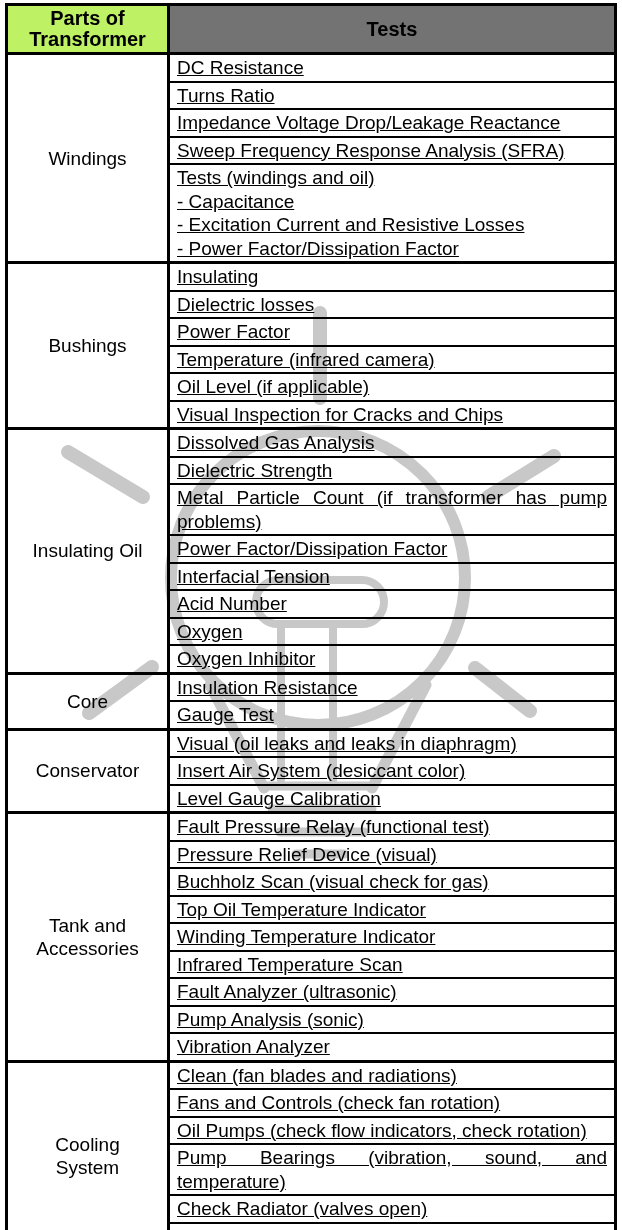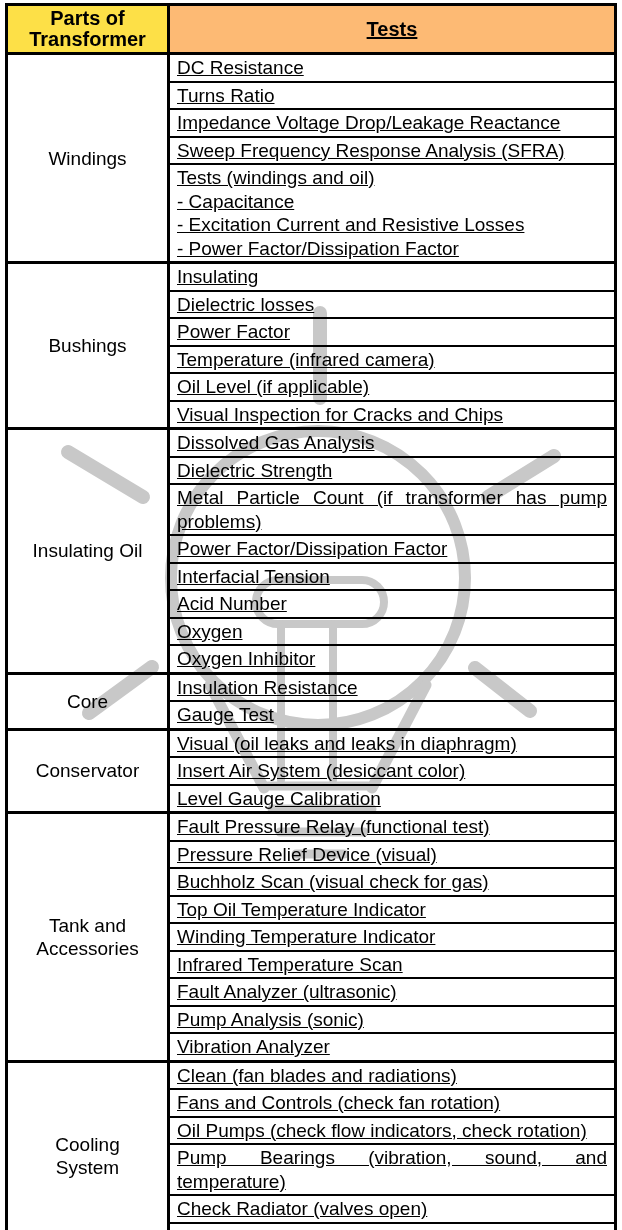--- a/index.html
+++ b/index.html
@@ -81,23 +81,23 @@
   <line x1="296" y1="854" x2="344" y2="854" stroke-width="9"></line>
 </svg>
 
 <table class="main">
   <colgroup>
     <col class="part-col">
     <col>
   </colgroup>
   <thead>
     <tr>
-      <th style="background: #fde047;">Parts of
+      <th style="background: #bef264;">Parts of
 Transformer</th>
-      <th style="background: #fdba74; text-decoration: underline;">Tests</th>
+      <th style="background: #737373;">Tests</th>
     </tr>
   </thead>
   <tbody>
       <tr class="section-start">
         <td class="part" rowspan="5">Windings</td>
         <td class="test">DC Resistance</td>
       </tr>
       <tr>
         <td class="test">Turns Ratio</td>
       </tr>

